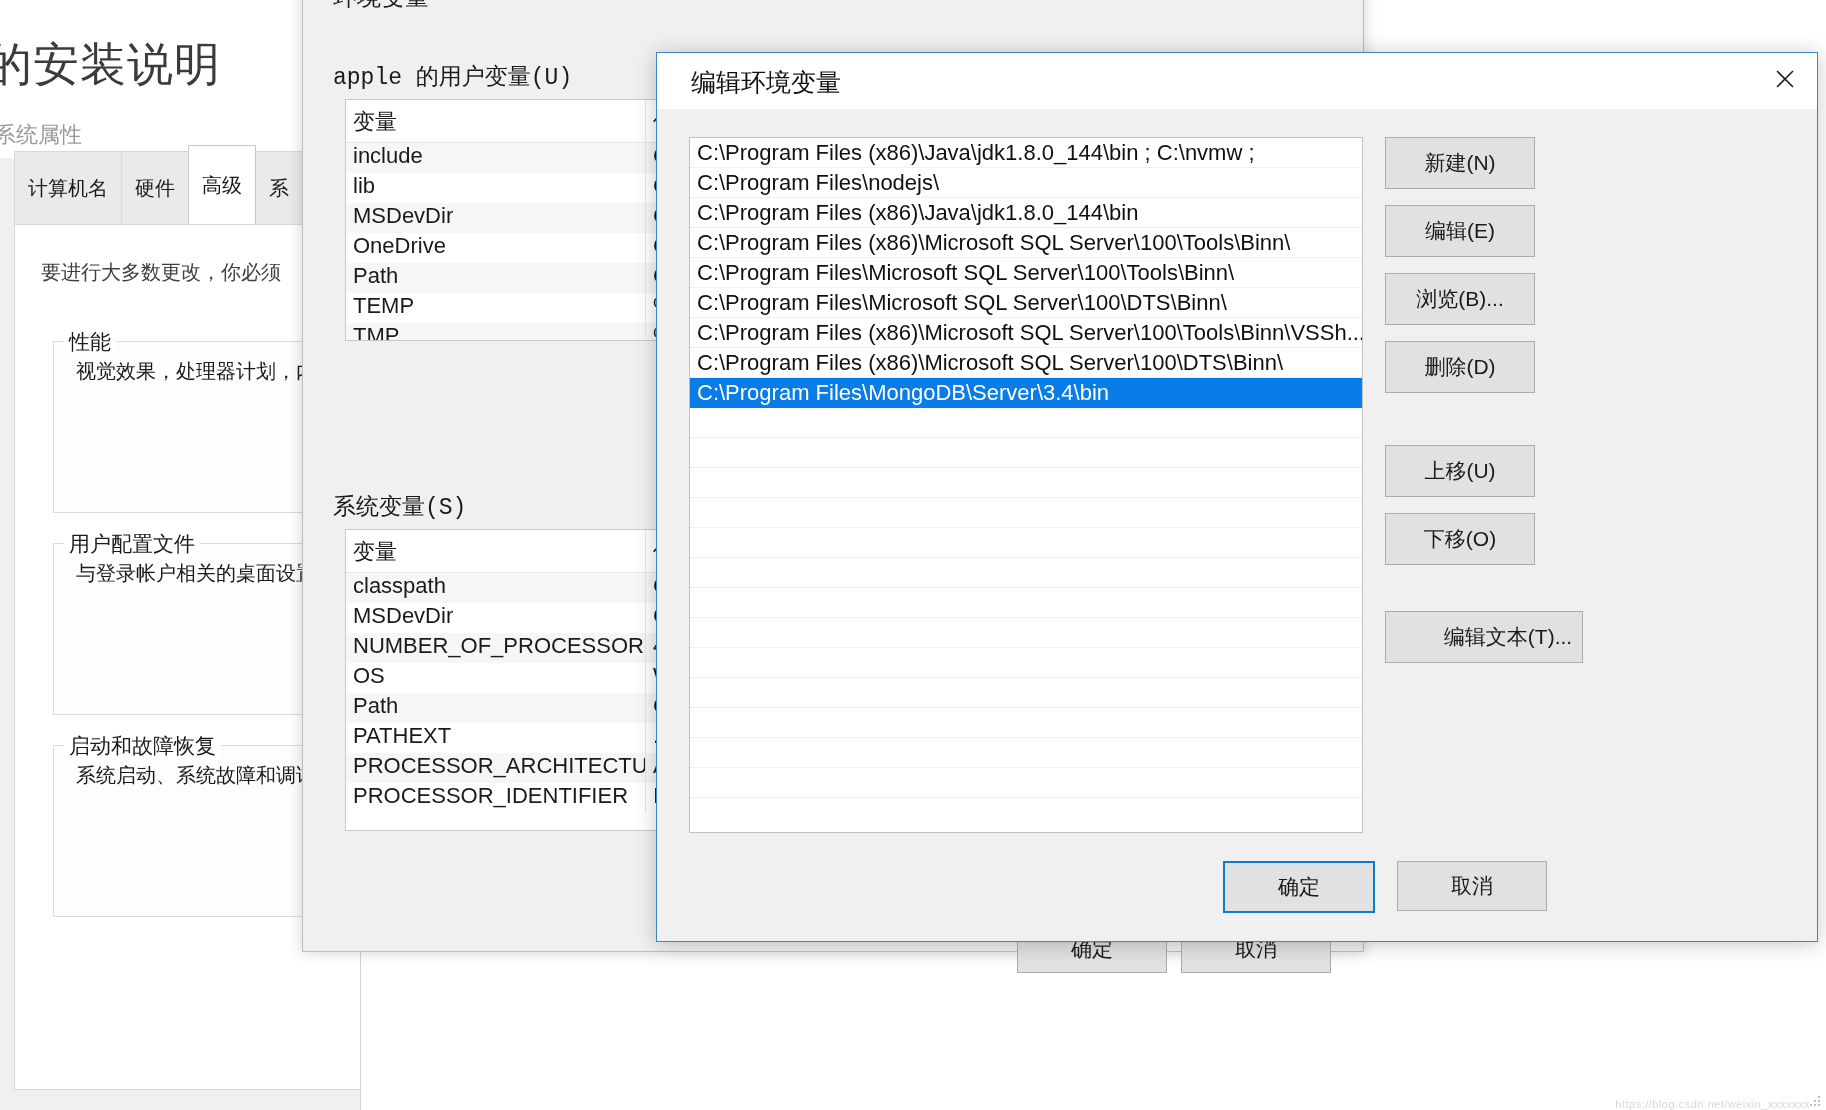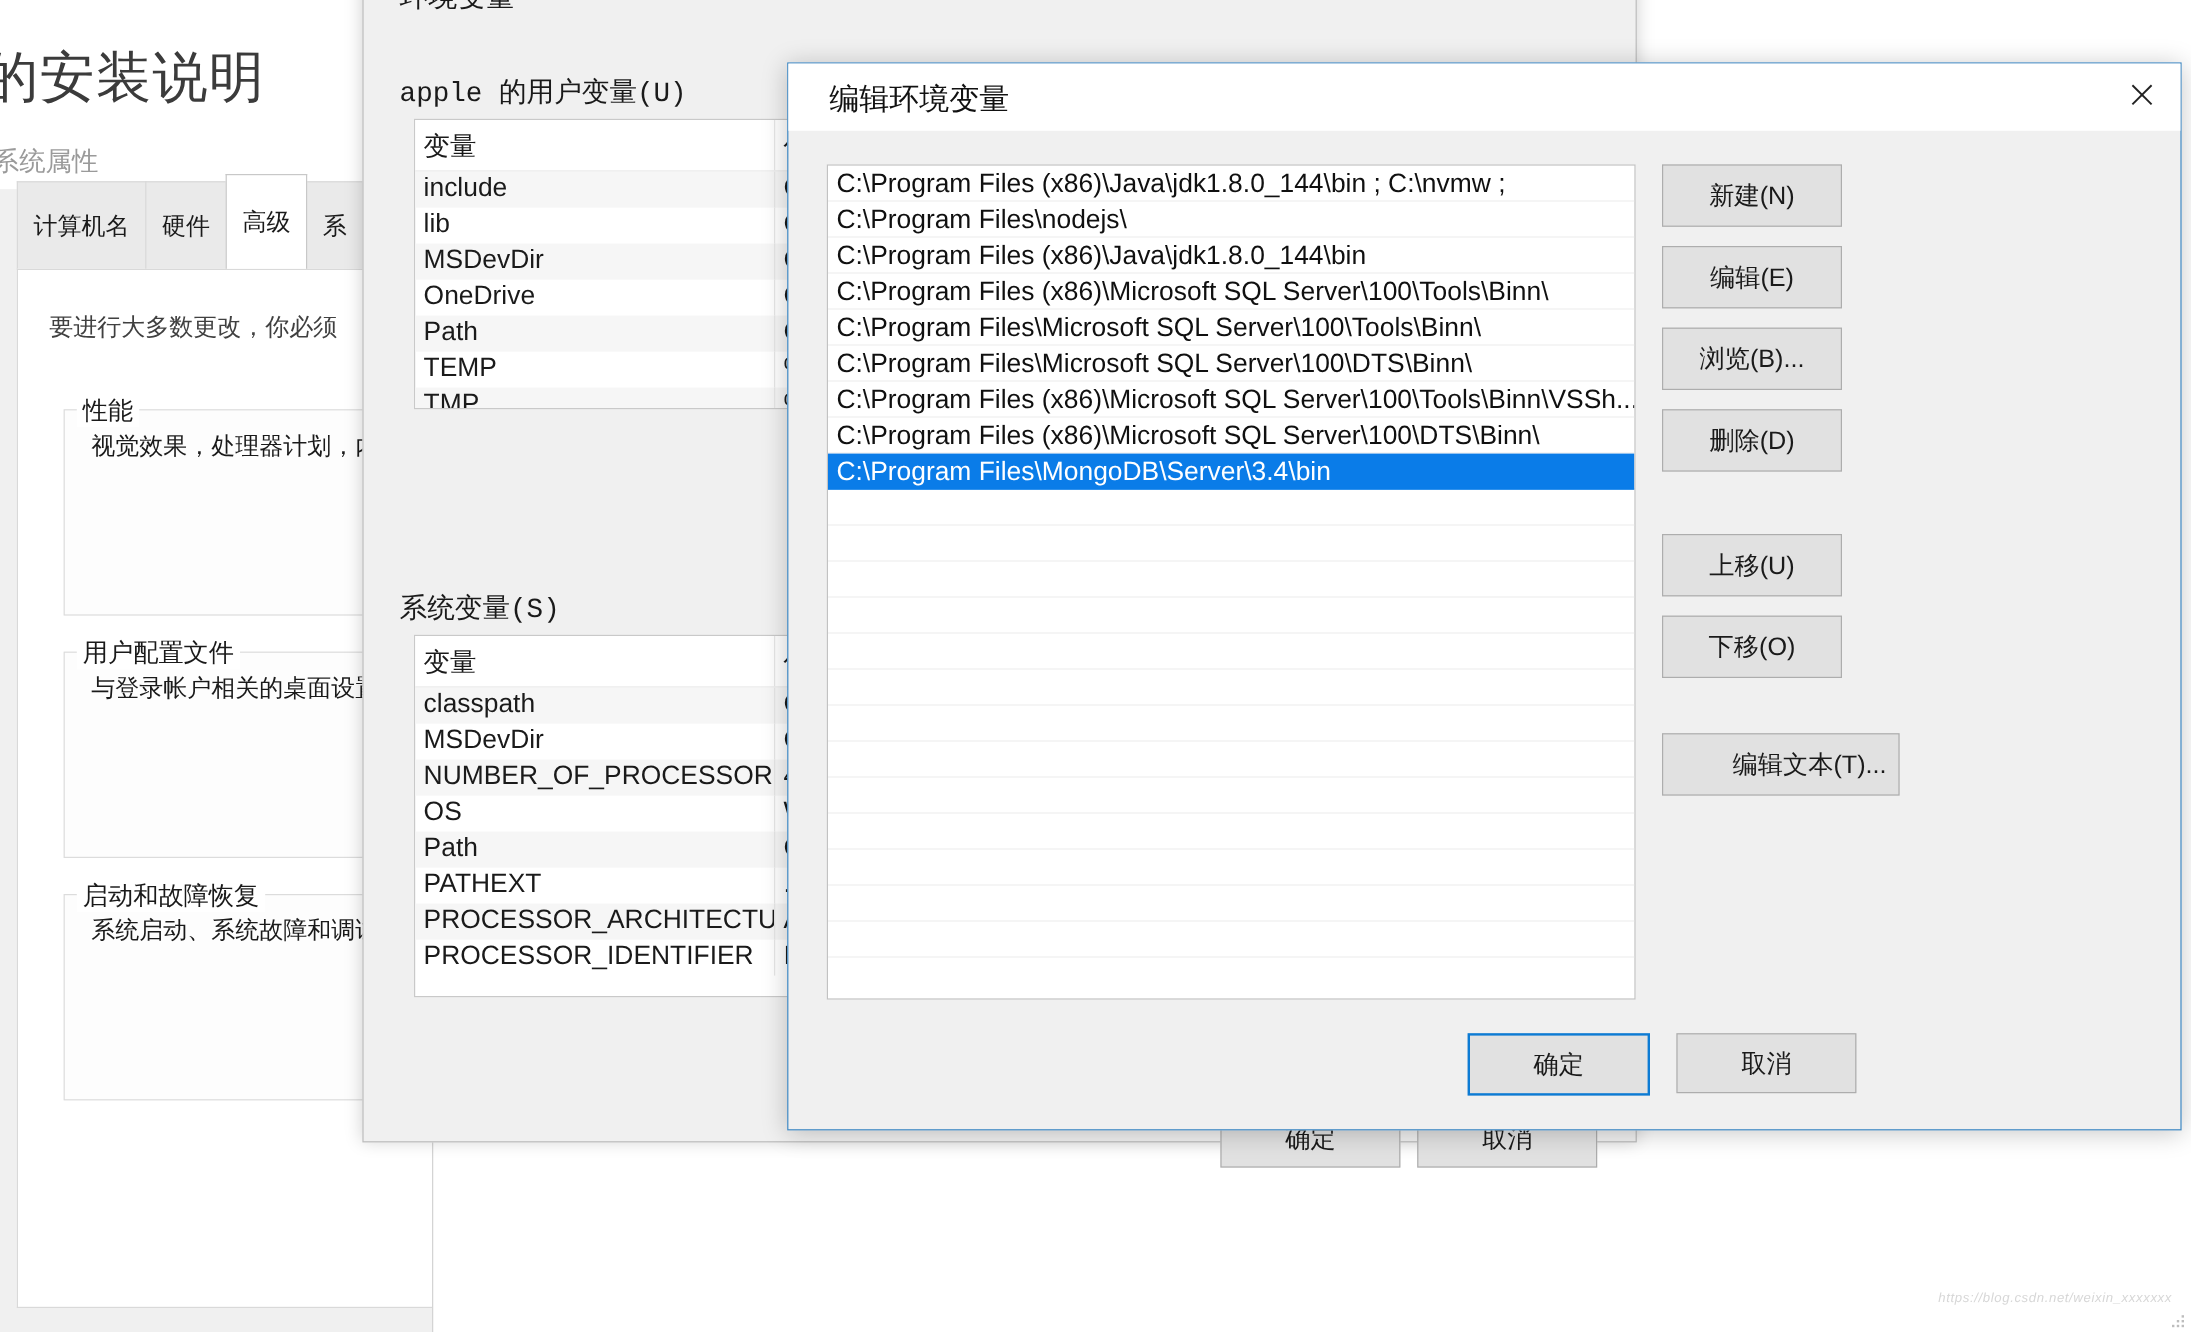--- a/index.html
+++ b/index.html
@@ -304,26 +304,25 @@
     width: 148px;
     height: 48px;
   }
   .winbtn.default {
     border: 2px solid #0c7bd4;
   }
 
   #watermark {
     position: absolute;
     right: 16px;
-    bottom: 22px;
+    bottom: 0;
     font-size: 11px;
     color: #d7d7d7;
     letter-spacing: 0.5px;
     white-space: nowrap;
-    font-style: italic;
   }
   #resize-grip {
     position: absolute;
     right: 4px;
     bottom: 2px;
     width: 16px;
     height: 16px;
   }
 </style>
 </head>

